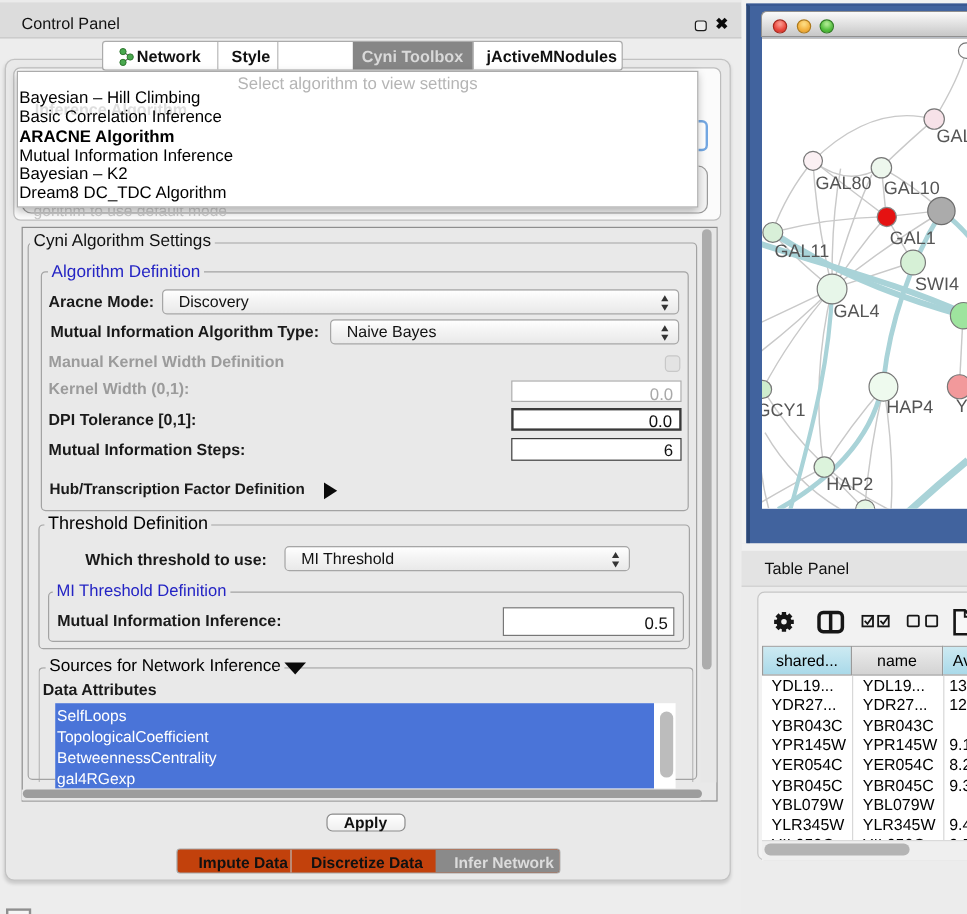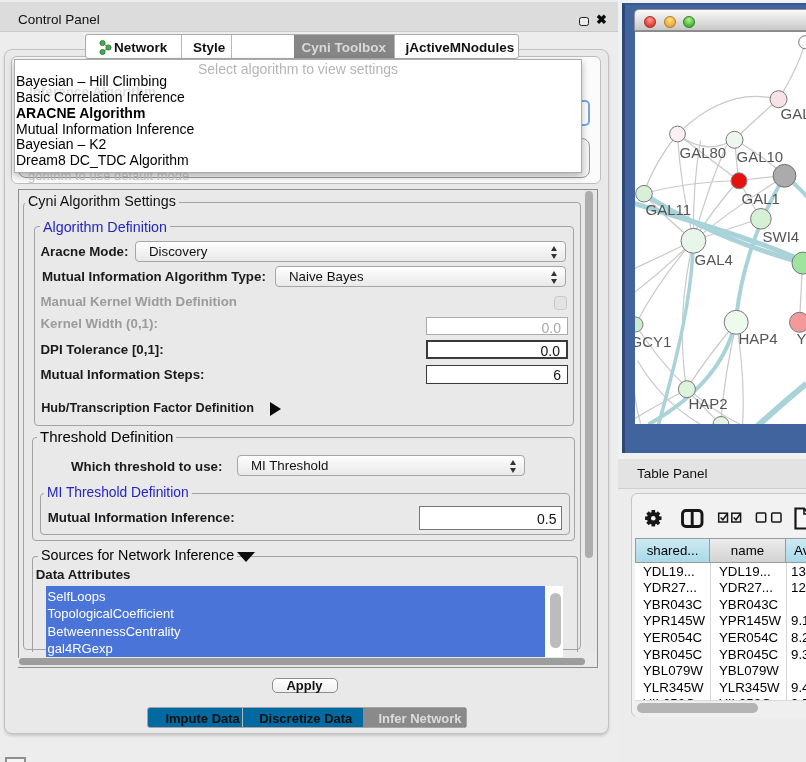--- a/index.html
+++ b/index.html
@@ -103,21 +103,21 @@
 </div>
 <div class="abs" style="left:549.8px; top:593px; width:11px; height:55px; background:#bcbcbc; border-radius:5.5px;"></div>
 
 <div class="abs" style="left:584px; top:190px; width:12.5px; height:462px; background:#e7e7e7;"></div>
 <div class="abs" style="left:585px; top:191px; width:8px; height:367px; background:#acacac; border-radius:4px;"></div>
 <div class="abs" style="left:18px; top:658px; width:566px; height:9px; background:#e7e7e7;"></div>
 <div class="abs" style="left:19px; top:657.5px; width:566px; height:7px; background:#9d9d9d; border-radius:3.5px;"></div>
 
 <div class="abs" style="left:271.5px; top:677.5px; width:66px; height:15.5px; background:linear-gradient(#ffffff,#efefef); border:1px solid #8e8e8e; border-radius:5px; text-align:center; font-size:13px; font-weight:bold; color:#111; line-height:14.5px;">Apply</div>
 
-<div class="abs" style="left:146.5px; top:707px; width:320.7px; height:21px; background:#0369a1; border:1px solid #a5a5a5; border-radius:3px; overflow:hidden;text-decoration:underline;">
+<div class="abs" style="left:146.5px; top:707px; width:320.7px; height:21px; background:#c2410c; border:1px solid #a5a5a5; border-radius:3px; overflow:hidden;text-decoration:underline;">
   <div class="abs" style="left:94.3px; top:0; width:1px; height:21px; background:#b9b9b9;"></div>
   <div class="abs" style="left:215.8px; top:0; width:105px; height:21px; background:#8a8a8a;"></div>
   <div class="abs" style="left:8px; top:3px; width:94.3px; text-align:center; font-size:13px; font-weight:bold; color:#111;">Impute Data</div>
   <div class="abs" style="left:98px; top:3px; width:120.5px; text-align:center; font-size:13px; font-weight:bold; color:#111;">Discretize Data</div>
   <div class="abs" style="left:220px; top:3px; width:105px; text-align:center; font-size:13px; font-weight:bold; color:#dcdcdc;">Infer Network</div>
 </div>
 
 <div class="abs" style="left:14px; top:59px; width:568px; height:113.5px; background:#fff; border:1px solid #ababab; box-shadow:0 3px 7px rgba(0,0,0,0.28); z-index:50;">
   <div class="abs" style="left:0; width:100%; top:1px; text-align:center; font-size:14px; color:#b5b5b5;">Select algorithm to view settings</div>
   <div class="abs" style="left:14px; top:24px; font-size:13.5px; font-weight:bold; color:#dedede;">Inference Algorithm</div>

